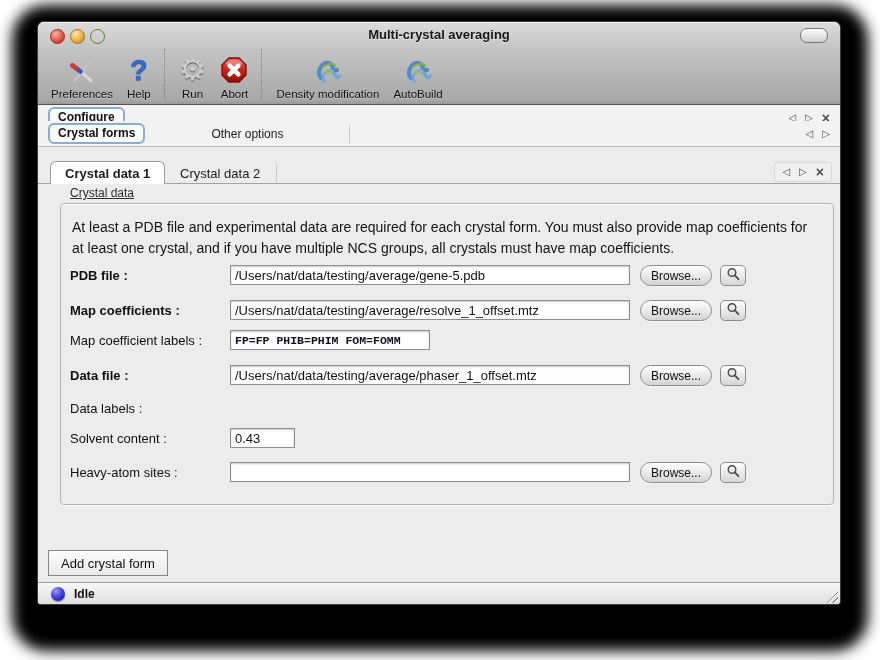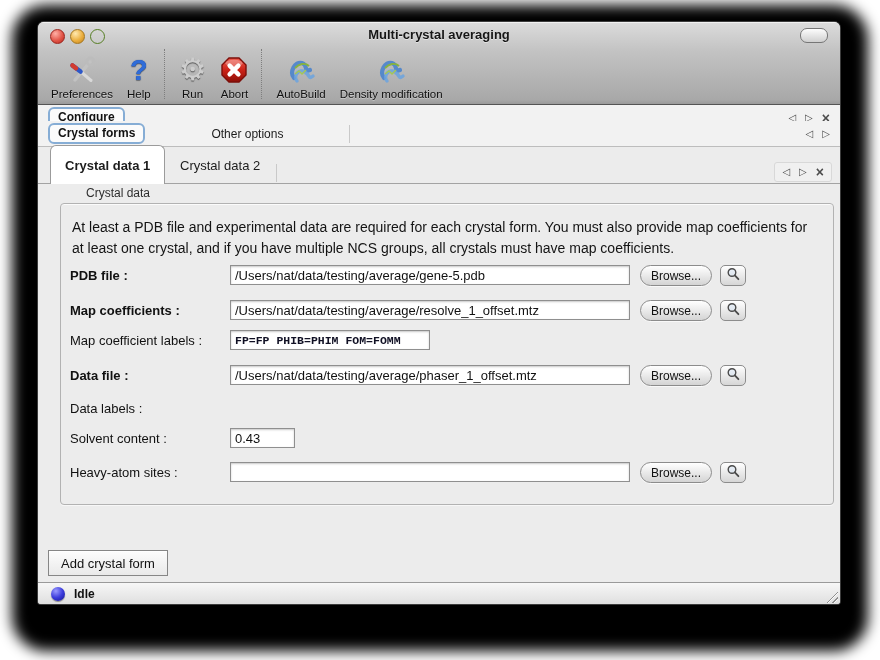--- a/index.html
+++ b/index.html
@@ -45,29 +45,29 @@
     border:2px solid #86add5;border-radius:6px;font-size:12px;font-weight:bold;color:#111;}
   .plaintab{margin-left:14px;font-size:12px;color:#1c1c1c;padding:2px 4px;text-align:right;}
   .vdiv{width:1px;height:18px;background:#c9c9c9;margin-left:14px;}
   .rowctrl{margin-left:auto;margin-right:10px;display:flex;align-items:center;gap:9px;}
   .arrow{font-size:10px;color:#4d4d4d;line-height:12px;}
   .xglyph{font-size:14px;font-weight:bold;color:#4d4d4d;line-height:12px;}
   
   .tabbar{position:absolute;left:0;top:139px;width:100%;height:23px;}
   .tabbar .baseline{position:absolute;left:0;bottom:0;width:100%;height:1px;background:#a3a3a3;}
   .ntab{position:absolute;bottom:0;height:22px;display:flex;align-items:center;
-    padding:8px 14px;font-size:13px;color:#1c1c1c;}
+    padding:0 14px;font-size:13px;color:#1c1c1c;}
   .ntab.sel{left:12px;background:#fff;border:1px solid #9b9b9b;border-bottom:none;
     border-radius:6px 6px 0 0;font-weight:bold;height:22px;z-index:2;}
   .ntab.unsel{left:128px;}
   .tabdiv{position:absolute;left:238px;bottom:2px;width:1px;height:18px;background:#c9c9c9;}
   .tabctrl{position:absolute;right:8px;bottom:2px;display:flex;align-items:center;gap:9px;
     padding:3px 7px;border:1px solid #d8d8d8;border-radius:3px;background:#f0f0f0;}
   
-  .grouplabel{position:absolute;left:48px;top:164px;font-size:12px;color:#2e2e2e;}
+  .grouplabel{position:absolute;left:32px;top:164px;font-size:12px;color:#2e2e2e;text-decoration:underline;}
   .groupbox{position:absolute;left:22px;top:181px;width:772px;height:300px;
     border:1px solid #b2b2b2;border-radius:4px;
     box-shadow:inset 0 1px 0 rgba(255,255,255,.8),0 1px 0 rgba(255,255,255,.6);}
   .desc{position:absolute;left:34px;top:195px;width:742px;font-size:14px;
     line-height:1.5;color:#141414;}
   .frow-label{position:absolute;left:32px;font-size:13px;color:#111;}
   .frow-label.b{font-weight:bold;}
   .tfield{position:absolute;left:192px;height:20px;border:1px solid #8f8f8f;background:#fff;
     padding:0 4px;font-size:13px;color:#111;font-family:"Liberation Sans",sans-serif;
     box-shadow:inset 0 1px 2px rgba(0,0,0,.22);border-radius:0;box-sizing:border-box;}
@@ -166,33 +166,33 @@
 
         <div class="tb-item">
           <span class="tb-icon">
             <svg width="34" height="30" viewBox="0 0 34 30">
               <path d="M10 23 C5 17, 11 6, 18 8 C25 10, 19 18, 26 15" stroke="#4d84cc" stroke-width="4.2" fill="none" stroke-linecap="round" opacity="0.92"></path>
               <path d="M13 26 C9 21, 15 13, 21 17 C27 21, 24 25, 29 21" stroke="#6aa3e0" stroke-width="3.4" fill="none" stroke-linecap="round" opacity="0.85"></path>
               <path d="M11 13 C15 9, 21 7, 25 11" stroke="#86b33e" stroke-width="1.8" fill="none"></path>
               <path d="M11 19 l4 -3 l3 3 l4 -4" stroke="#a3c755" stroke-width="1.5" fill="none"></path>
             </svg>
           </span>
-          <span class="tb-label">AutoBuild</span>
+          <span class="tb-label">Density modification</span>
         </div>
 
         <div class="tb-item">
           <span class="tb-icon">
             <svg width="34" height="30" viewBox="0 0 34 30">
               <path d="M10 23 C5 17, 11 6, 18 8 C25 10, 19 18, 26 15" stroke="#4d84cc" stroke-width="4.2" fill="none" stroke-linecap="round" opacity="0.92"></path>
               <path d="M13 26 C9 21, 15 13, 21 17 C27 21, 24 25, 29 21" stroke="#6aa3e0" stroke-width="3.4" fill="none" stroke-linecap="round" opacity="0.85"></path>
               <path d="M11 13 C15 9, 21 7, 25 11" stroke="#86b33e" stroke-width="1.8" fill="none"></path>
               <path d="M11 19 l4 -3 l3 3 l4 -4" stroke="#a3c755" stroke-width="1.5" fill="none"></path>
             </svg>
           </span>
-          <span class="tb-label">Density modification</span>
+          <span class="tb-label">AutoBuild</span>
         </div>
       </div>
     </div>
 
     <div class="navrow row1">
       <span class="chip">Configure</span>
       <span class="rowctrl">
         <span class="arrow">◁</span>
         <span class="arrow">▷</span>
         <span class="xglyph">×</span>

